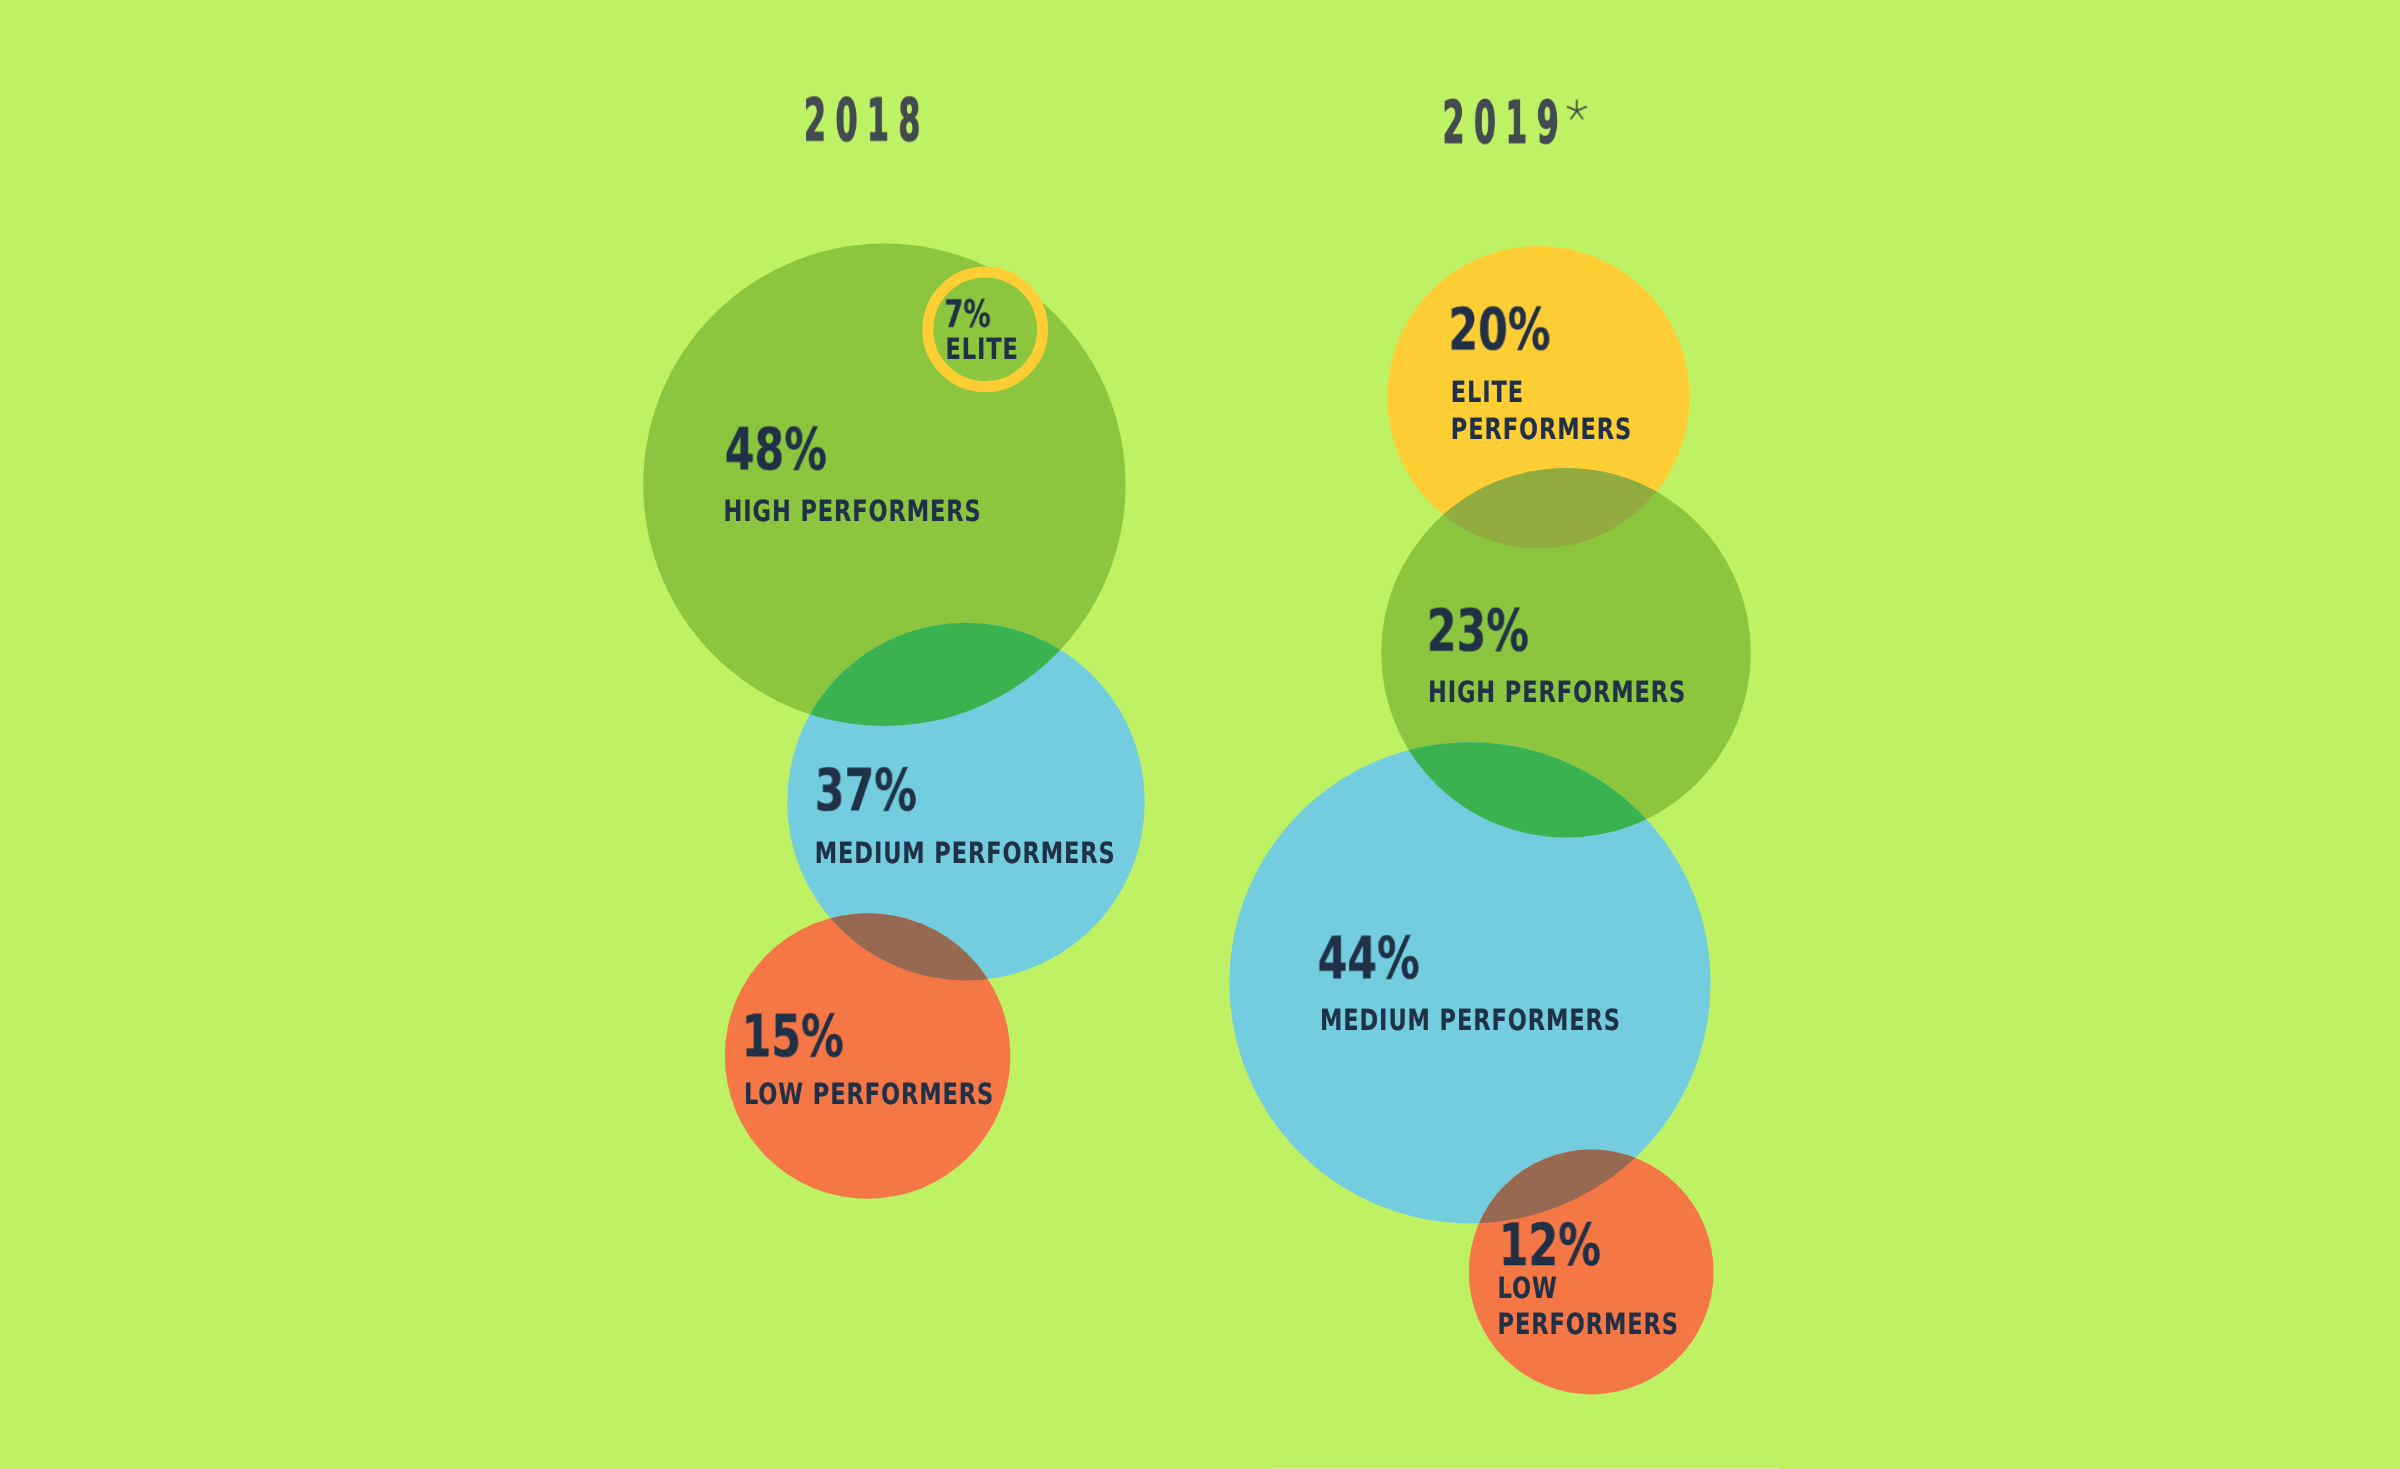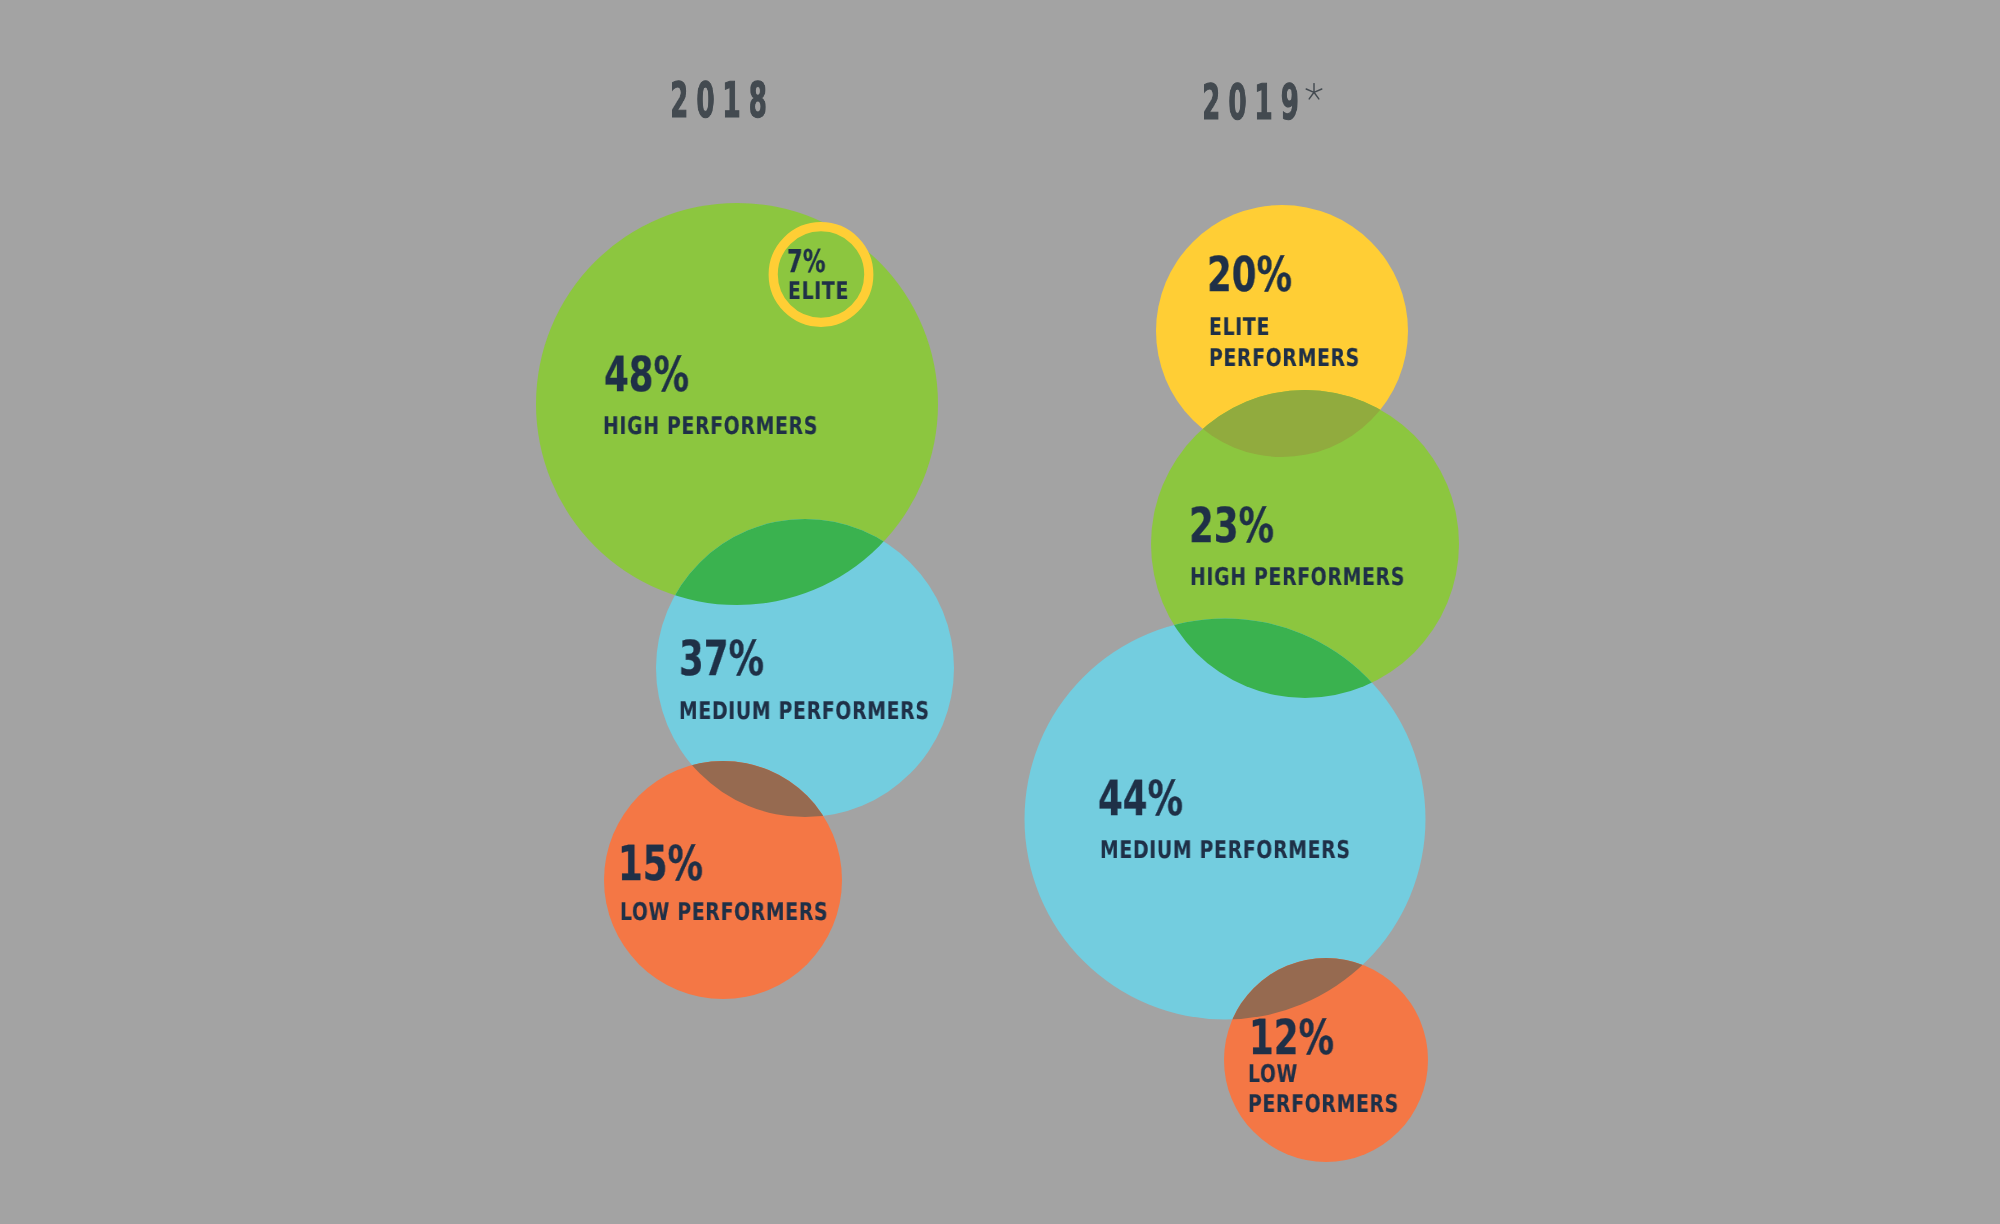--- a/index.html
+++ b/index.html
@@ -1,21 +1,21 @@
 <!DOCTYPE html>
 <html><head>
 <meta charset="utf-8">
 <title>Performance Distribution 2018 vs 2019</title>
 <style>
   html,body{margin:0;padding:0;background:#ffffff;}
   body{width:2000px;height:1224px;overflow:hidden;
        font-family:"DejaVu Sans Condensed","DejaVu Sans",sans-serif;
        -webkit-font-smoothing:antialiased;
        text-rendering:geometricPrecision;}
-  .stage{position:relative;width:2000px;height:1224px;background:#a3a3a3;}
+  .stage{position:relative;width:2000px;height:1224px;background:#bef264;}
   .lbl,.yeartitle{will-change:transform;}
   svg.canvas{position:absolute;left:0;top:0;width:2000px;height:1224px;}
 
   .yeartitle{
     position:absolute;
     font-family:"DejaVu Sans Condensed","DejaVu Sans",sans-serif;
     font-weight:bold;color:#434a50;
     font-size:49px;line-height:1;white-space:nowrap;
     letter-spacing:13px;
     transform:scaleX(0.60);transform-origin:left top;

